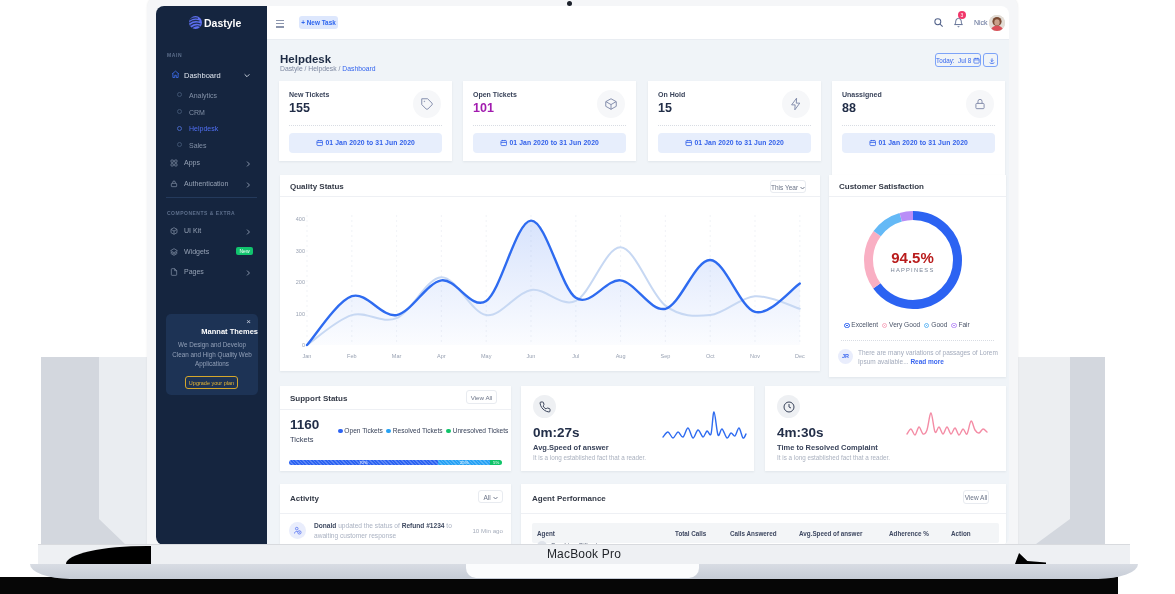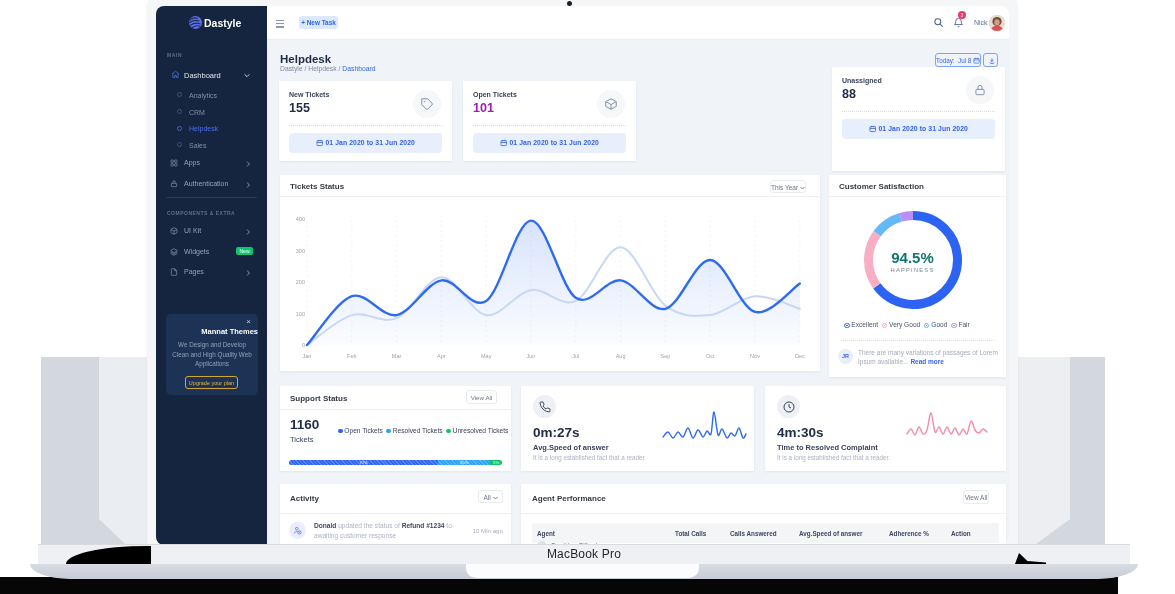--- a/index.html
+++ b/index.html
@@ -196,38 +196,52 @@
               <path d="M21 16V8l-9-5-9 5v8l9 5z"></path>
               <path d="M3.3 8L12 13l8.7-5M12 13v8.5"></path>
             </svg>
  </div>
  <div class="dotted" style="left:10px;right:10px;top:44px"></div>
  <div class="abs" style="left:10px;top:52px;width:153px;height:19.5px;background:#e7eefc;border-radius:4px;text-align:center;line-height:19.5px;font-size:6.8px;font-weight:bold;color:#3261ea"><svg style="vertical-align:-1.5px;margin-right:2px" width="7.5" height="7.5" viewBox="0 0 24 24" fill="none" stroke="#3261ea" stroke-width="2.6">
               <rect x="3" y="5" width="18" height="16" rx="3"></rect>
               <path d="M8 3v4M16 3v4M3 11h18"></path>
             </svg><span style="letter-spacing:.1px">01 Jan 2020 to 31 Jun 2020</span></div>
 </div>
-<div class="card" style="left:676px;top:61px;width:173px;height:104px">
+<div class="card" style="left:492px;top:75px;width:173px;height:80px">
+ <div class="abs" style="left:10px;top:10px;font-size:7px;font-weight:bold;color:#39435a">On Hold</div>
+ <div class="abs" style="left:10px;top:20px;font-size:12.5px;font-weight:bold;color:#222e48">15</div>
+ <div class="abs" style="left:134px;top:9px;width:28px;height:28px;border-radius:50%;background:#f6f7f9">
+  <svg style="position:absolute;left:7px;top:7px" width="14" height="14" viewBox="0 0 24 24" fill="none" stroke="#7e88a8" stroke-width="1.6">
+              <path d="M13 2L4.5 13.5h6L10 22l8.5-11.5h-6z"></path>
+            </svg>
+ </div>
+ <div class="dotted" style="left:10px;right:10px;top:44px"></div>
+ <div class="abs" style="left:10px;top:52px;width:153px;height:19.5px;background:#e7eefc;border-radius:4px;text-align:center;line-height:19.5px;font-size:6.8px;font-weight:bold;color:#3261ea"><svg style="vertical-align:-1.5px;margin-right:2px" width="7.5" height="7.5" viewBox="0 0 24 24" fill="none" stroke="#3261ea" stroke-width="2.6">
+              <rect x="3" y="5" width="18" height="16" rx="3"></rect>
+              <path d="M8 3v4M16 3v4M3 11h18"></path>
+            </svg><span style="letter-spacing:.1px">01 Jan 2020 to 31 Jun 2020</span></div>
+</div>
+<div class="card" style="left:676px;top:75px;width:173px;height:104px">
  <div class="abs" style="left:10px;top:10px;font-size:7px;font-weight:bold;color:#39435a">Unassigned</div>
  <div class="abs" style="left:10px;top:20px;font-size:12.5px;font-weight:bold;color:#222e48">88</div>
  <div class="abs" style="left:134px;top:9px;width:28px;height:28px;border-radius:50%;background:#f6f7f9">
   <svg style="position:absolute;left:7px;top:7px" width="14" height="14" viewBox="0 0 24 24" fill="none" stroke="#7e88a8" stroke-width="1.6">
               <rect x="5" y="11" width="14" height="9" rx="1.5"></rect>
               <path d="M8.5 11V7.5a3.5 3.5 0 017 0V11"></path>
             </svg>
  </div>
  <div class="dotted" style="left:10px;right:10px;top:44px"></div>
  <div class="abs" style="left:10px;top:52px;width:153px;height:19.5px;background:#e7eefc;border-radius:4px;text-align:center;line-height:19.5px;font-size:6.8px;font-weight:bold;color:#3261ea"><svg style="vertical-align:-1.5px;margin-right:2px" width="7.5" height="7.5" viewBox="0 0 24 24" fill="none" stroke="#3261ea" stroke-width="2.6">
               <rect x="3" y="5" width="18" height="16" rx="3"></rect>
               <path d="M8 3v4M16 3v4M3 11h18"></path>
             </svg><span style="letter-spacing:.1px">01 Jan 2020 to 31 Jun 2020</span></div>
 </div>
 
 <div class="card" style="left:124px;top:169px;width:540px;height:196px">
- <div class="ch">Tickets Status</div>
+ <div class="ch">Quality Status</div>
  <div class="hdiv" style="top:21px"></div>
  <div class="chip" style="left:490px;top:5px;width:36px;height:13px;line-height:13px">This Year <svg style="vertical-align:.5px" width="5" height="4" viewBox="0 0 10 6" fill="none" stroke="#6a7387" stroke-width="1.8">
               <path d="M1 1l4 4 4-4"></path>
             </svg></div>
  <svg class="abs" style="left:0;top:0" width="540" height="196" viewBox="0 0 540 196">
   <defs>
               <linearGradient id="ag" x1="0" y1="0" x2="0" y2="1">
    <stop offset="0" stop-color="#3b74f1" stop-opacity=".20"></stop>
    <stop offset="1" stop-color="#3b74f1" stop-opacity=".02"></stop>
               </linearGradient>
@@ -275,21 +289,21 @@
  <div class="ch">Customer Satisfaction</div>
  <div class="hdiv" style="top:21px"></div>
  <svg class="abs" style="left:28.5px;top:30px" width="110" height="110" viewBox="0 0 110 110">
   <g transform="rotate(-90 55 55)" fill="none" stroke-width="9">
    <circle cx="55" cy="55" r="44.5" stroke="#2c63f2" stroke-dasharray="181.7 279.6" stroke-dashoffset="0"></circle>
    <circle cx="55" cy="55" r="44.5" stroke="#f9afc3" stroke-dasharray="55.9 279.6" stroke-dashoffset="-181.7"></circle>
    <circle cx="55" cy="55" r="44.5" stroke="#64b9f6" stroke-dasharray="29.1 279.6" stroke-dashoffset="-237.6"></circle>
    <circle cx="55" cy="55" r="44.5" stroke="#b98ef7" stroke-dasharray="13.2 279.6" stroke-dashoffset="-266.7"></circle>
   </g>
  </svg>
- <div class="abs" style="left:0;width:167px;top:73.5px;text-align:center;font-size:15px;font-weight:bold;color:#0f766e">94.5%</div>
+ <div class="abs" style="left:0;width:167px;top:73.5px;text-align:center;font-size:15px;font-weight:bold;color:#b91c1c">94.5%</div>
  <div class="abs" style="left:0;width:167px;top:92px;text-align:center;font-size:5.8px;color:#7b8698;letter-spacing:1.2px">HAPPINESS</div>
  <div class="abs" style="left:15px;top:146px;font-size:6.6px;color:#4a5468;white-space:nowrap">
   <span style="display:inline-block;width:5.5px;height:5.5px;border-radius:50%;border:1.1px solid #2c63f2;background:radial-gradient(circle,#2c63f2 0 .9px,transparent 1px);vertical-align:-1px"></span> Excellent&nbsp; <span style="display:inline-block;width:5.5px;height:5.5px;border-radius:50%;border:1.1px solid #f8a9bf;background:radial-gradient(circle,#f8a9bf 0 .9px,transparent 1px);vertical-align:-1px"></span> Very Good&nbsp; <span style="display:inline-block;width:5.5px;height:5.5px;border-radius:50%;border:1.1px solid #64b9f6;background:radial-gradient(circle,#64b9f6 0 .9px,transparent 1px);vertical-align:-1px"></span> Good&nbsp; <span style="display:inline-block;width:5.5px;height:5.5px;border-radius:50%;border:1.1px solid #b98ef7;background:radial-gradient(circle,#b98ef7 0 .9px,transparent 1px);vertical-align:-1px"></span> Fair
  </div>
  <div class="dotted" style="left:12px;right:12px;top:165px"></div>
  <div class="abs" style="left:9px;top:174px;width:15px;height:15px;border-radius:50%;background:#e9edfc;text-align:center;line-height:15px;font-size:5.5px;font-weight:bold;color:#3b67f0">JR</div>
  <div class="abs" style="left:29px;top:172.5px;width:143px;font-size:6.5px;line-height:9.5px;color:#a3abbc">There are many variations of passages of Lorem Ipsum available... <span style="color:#3b67f0;font-weight:bold">Read more</span></div>
 </div>
 
 <div class="card" style="left:124px;top:380px;width:231px;height:85px">

